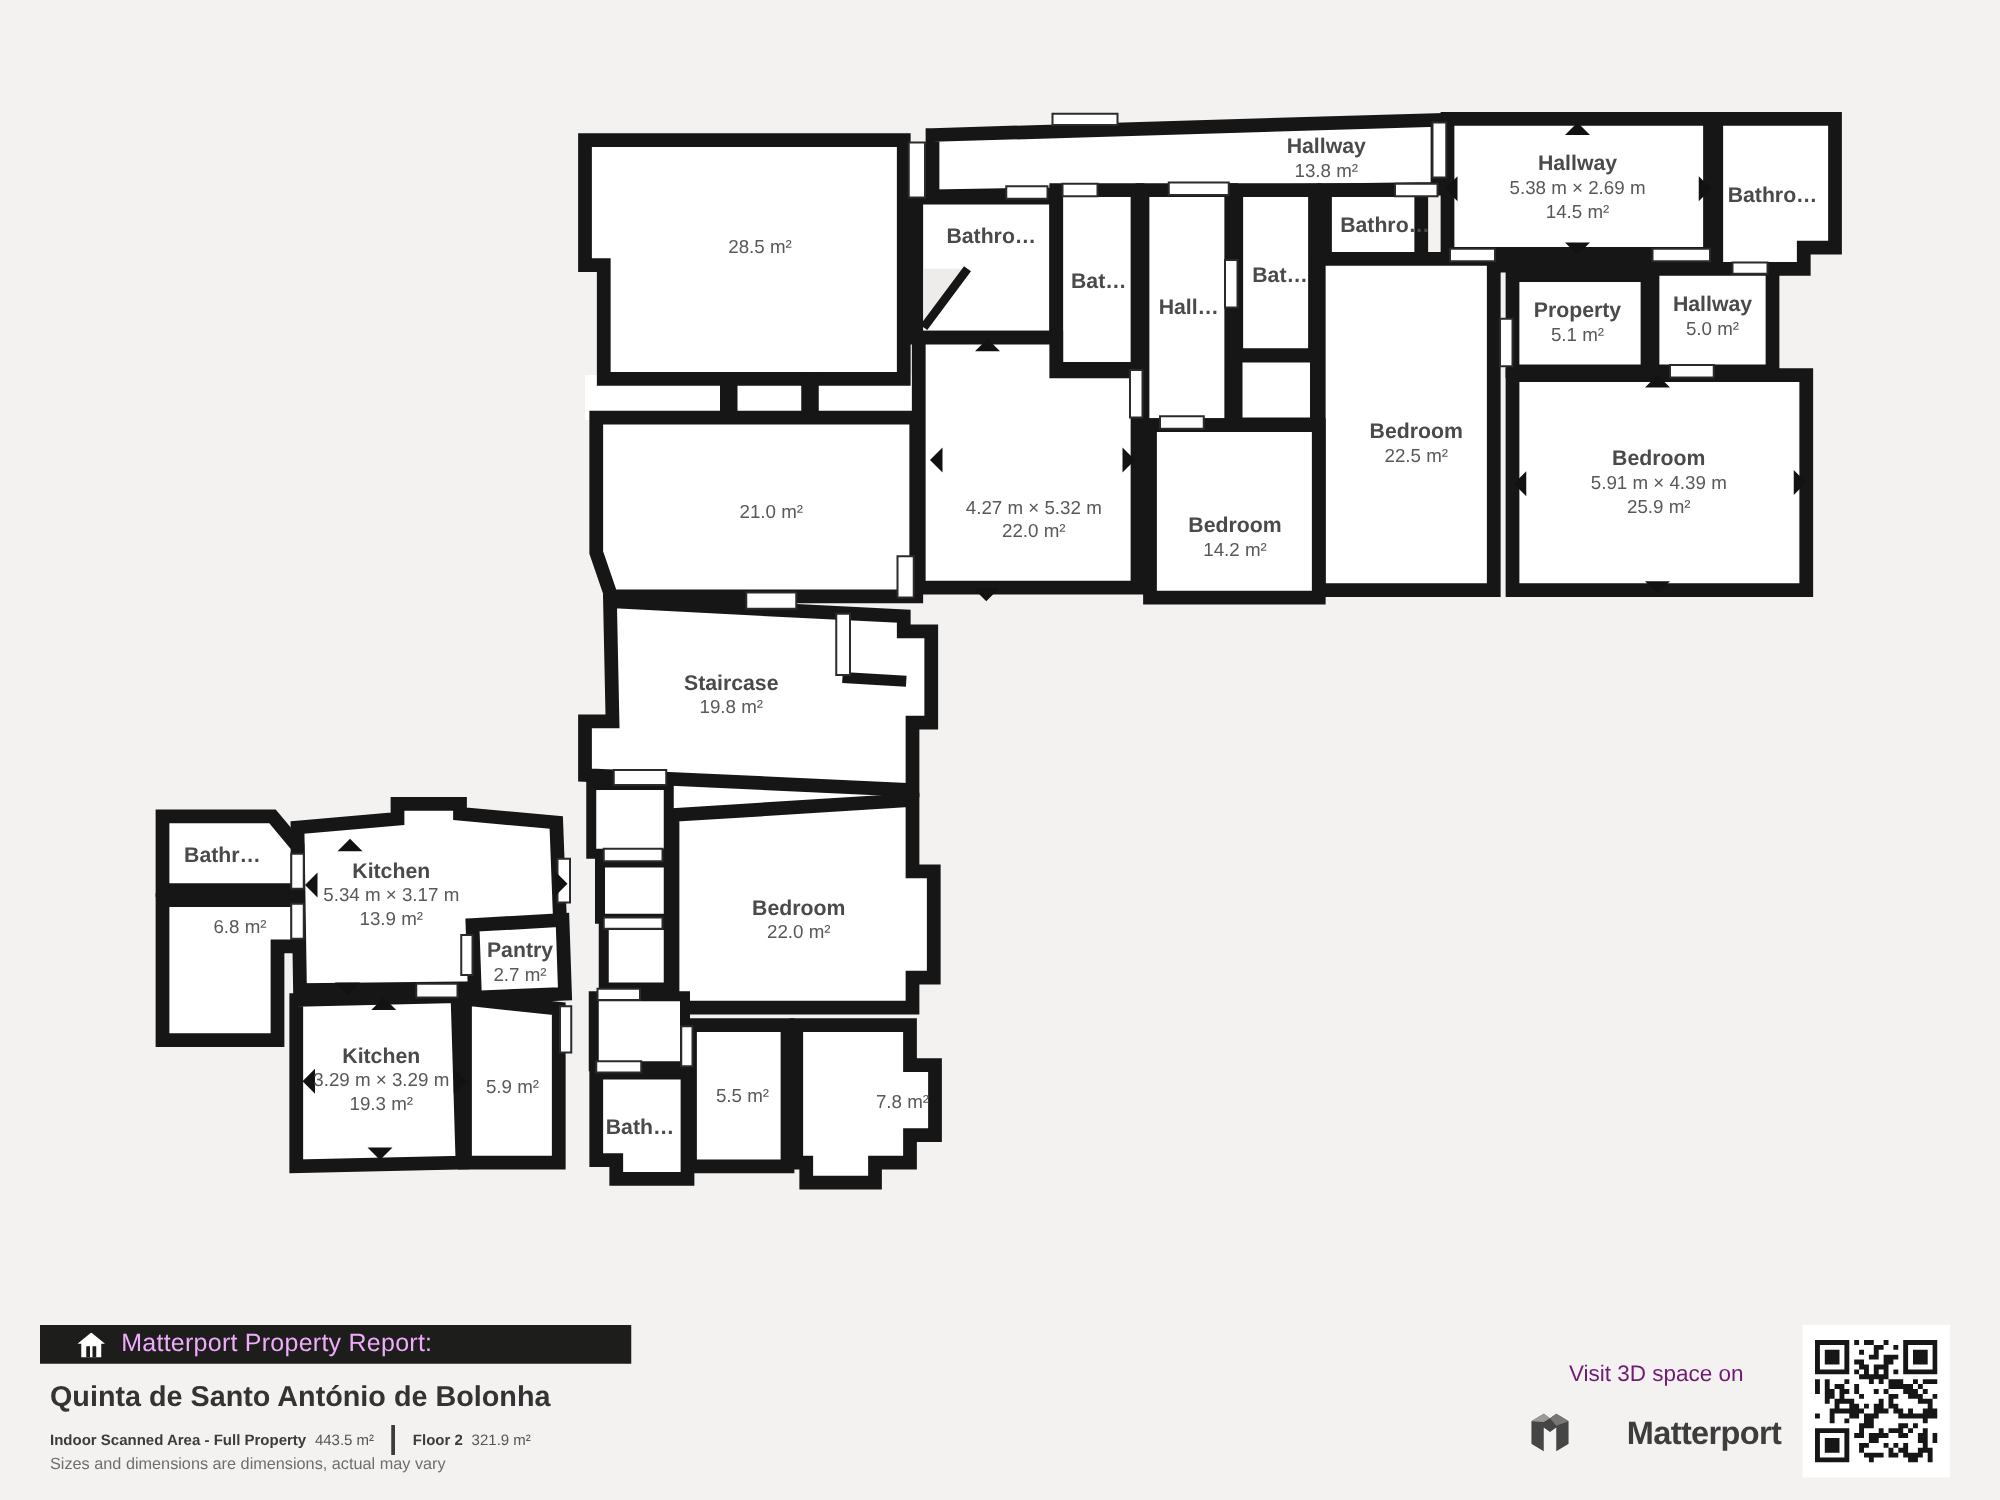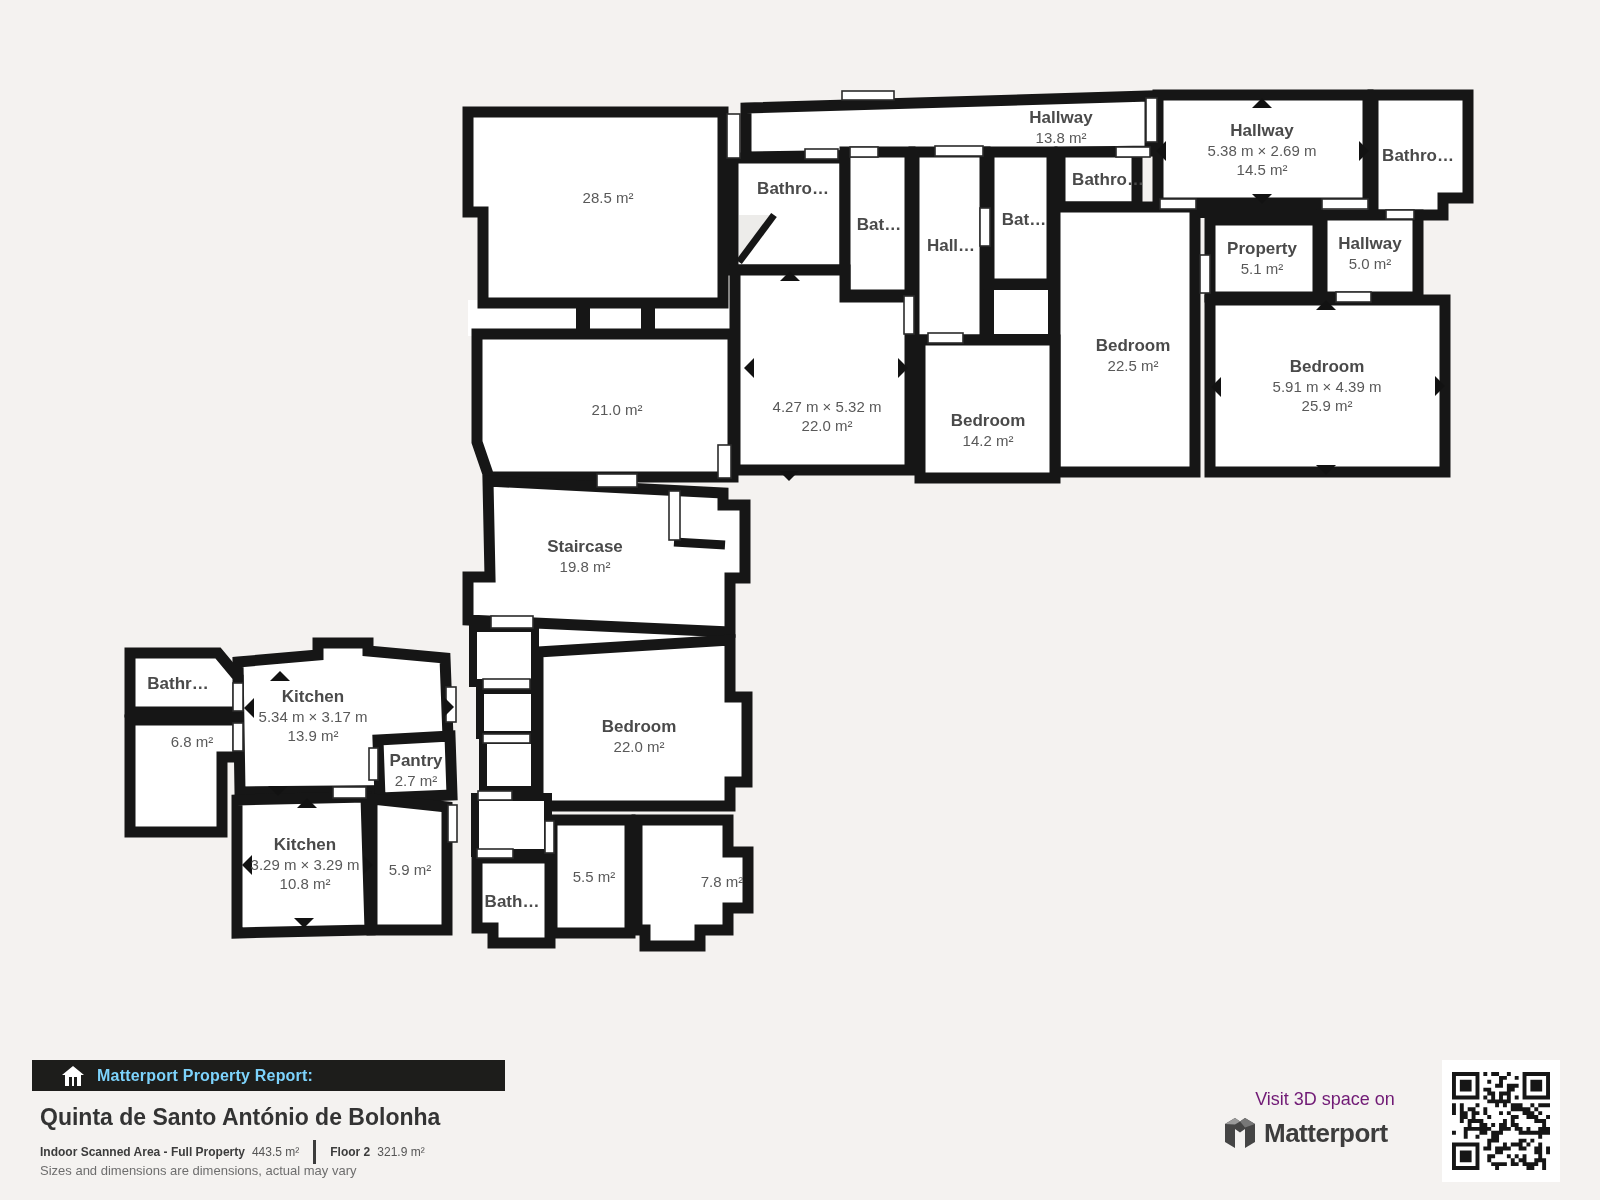--- a/index.html
+++ b/index.html
@@ -21,31 +21,31 @@
 
   .lbl{position:absolute;transform:translate(-50%,-50%);text-align:center;white-space:nowrap;color:#4e4e4e;z-index:5;}
   .lbl .nm{display:block;font-weight:700;font-size:17px;line-height:1.25;color:#4a4a4a;}
   .lbl .sub{display:block;font-size:15px;line-height:1.28;color:#595959;}
 
   .report-bar{
     position:absolute;left:32px;top:1060px;width:473px;height:31px;
     background:#1d1d1b;display:flex;align-items:center;gap:13px;
     padding-left:30px;box-sizing:border-box;z-index:6;
   }
-  .report-bar .bar-label{color:#7dd3fc;font-weight:700;font-size:16px;letter-spacing:.2px;}
+  .report-bar .bar-label{color:#f0abfc;font-weight:400;font-size:20px;letter-spacing:.2px;}
   .prop-title{position:absolute;left:40px;top:1104px;font-size:23px;font-weight:700;color:#333333;z-index:6;}
   .scan-line{position:absolute;left:40px;top:1140px;display:flex;align-items:center;font-size:12px;color:#555555;z-index:6;}
   .scan-line b{color:#3c3c3c;font-weight:700;}
   .scan-line .val{margin-left:7px;}
   .vdiv{display:inline-block;width:3px;height:24px;background:#3c3c3c;margin:0 14px;}
   .disclaimer{position:absolute;left:40px;top:1163px;font-size:13px;color:#6e6e6e;z-index:6;}
 
   .visit-block{position:absolute;left:1225px;top:1089px;width:200px;text-align:center;z-index:6;}
   .visit-block .visit-text{font-size:18px;color:#701a75;}
-  .brand-row{margin-top:7px;display:flex;align-items:center;justify-content:flex-start;gap:9px;}
+  .brand-row{margin-top:20px;display:flex;align-items:center;justify-content:space-between;gap:20px;}
   .brand-name{font-size:26px;font-weight:700;color:#3d3d3d;letter-spacing:-.5px;}
   .qr-box{position:absolute;left:1442px;top:1060px;width:118px;height:122px;background:#ffffff;z-index:6;}
   .qr-box svg{position:absolute;left:10px;top:12px;width:98px;height:98px;}
 </style>
 </head>
 <body>
 
 <svg id="plan" viewBox="0 0 1600 1200">
 
   <rect class="sliver" x="468" y="300" width="267" height="36"></rect>
@@ -222,21 +222,21 @@
 </div>
 <div class="lbl" style="left:178px;top:684px">
   <span class="nm">Bathr…</span>
 </div>
 <div class="lbl" style="left:192px;top:742px">
   <span class="sub">6.8 m²</span>
 </div>
 <div class="lbl" style="left:305px;top:864px">
   <span class="nm">Kitchen</span>
   <span class="sub">3.29 m × 3.29 m</span>
-  <span class="sub">10.8 m²</span>
+  <span class="sub">19.3 m²</span>
 </div>
 <div class="lbl" style="left:410px;top:870px">
   <span class="sub">5.9 m²</span>
 </div>
 <div class="lbl" style="left:512px;top:902px">
   <span class="nm">Bath…</span>
 </div>
 <div class="lbl" style="left:594px;top:877px">
   <span class="sub">5.5 m²</span>
 </div>

